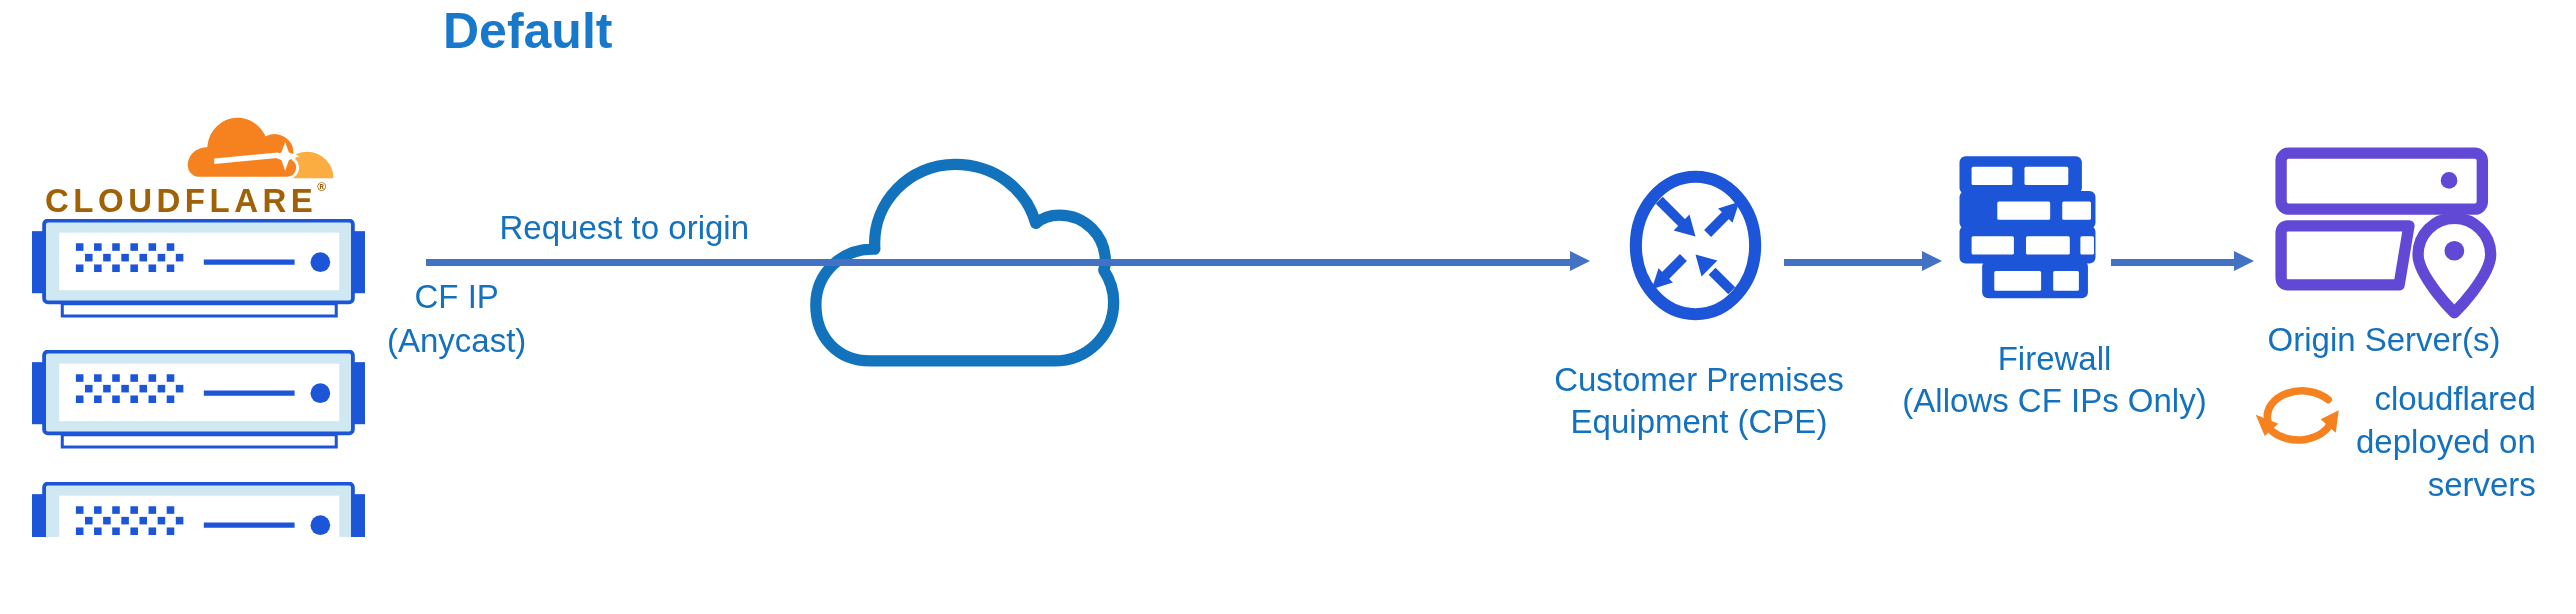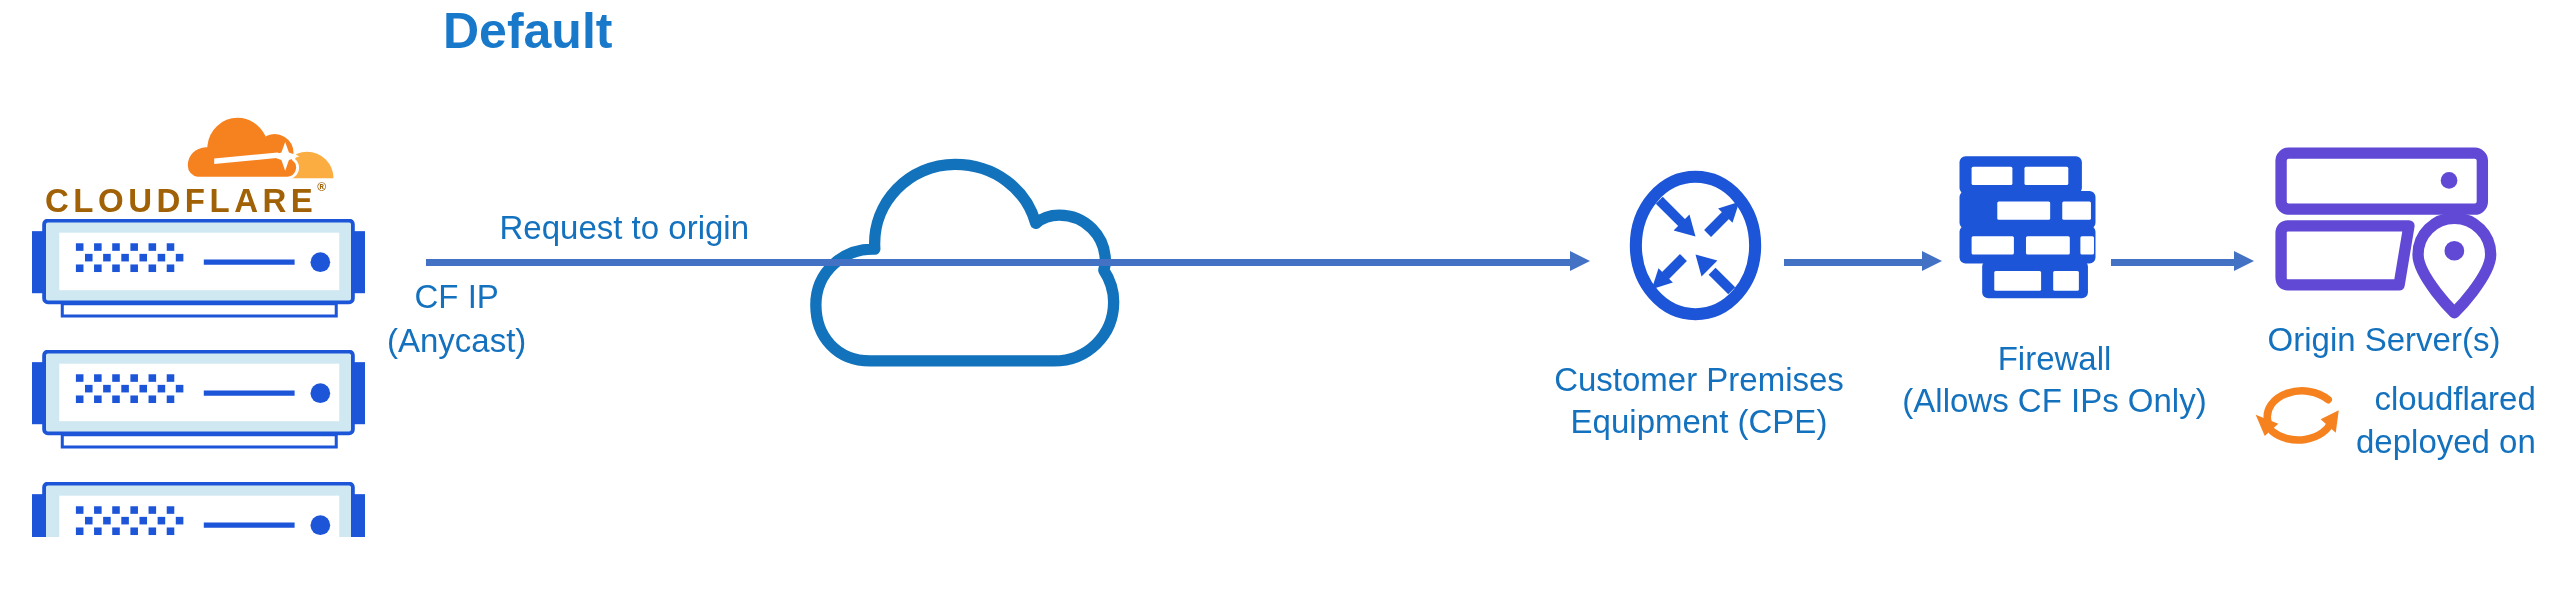--- a/index.html
+++ b/index.html
@@ -268,16 +268,17 @@
       </g>
       <g fill="#F6821F">
         <polygon points="14,74 2,46 32,58"></polygon>
         <polygon points="112,40 88,52 108,70"></polygon>
       </g>
     </svg>
   </div>
   <div class="abs lbl cloudflared-note">
     <div>cloudflared</div>
     <div>deployed on</div>
+    <div>servers</div>
   </div>
 
 </div>
 
 
 </body></html>

